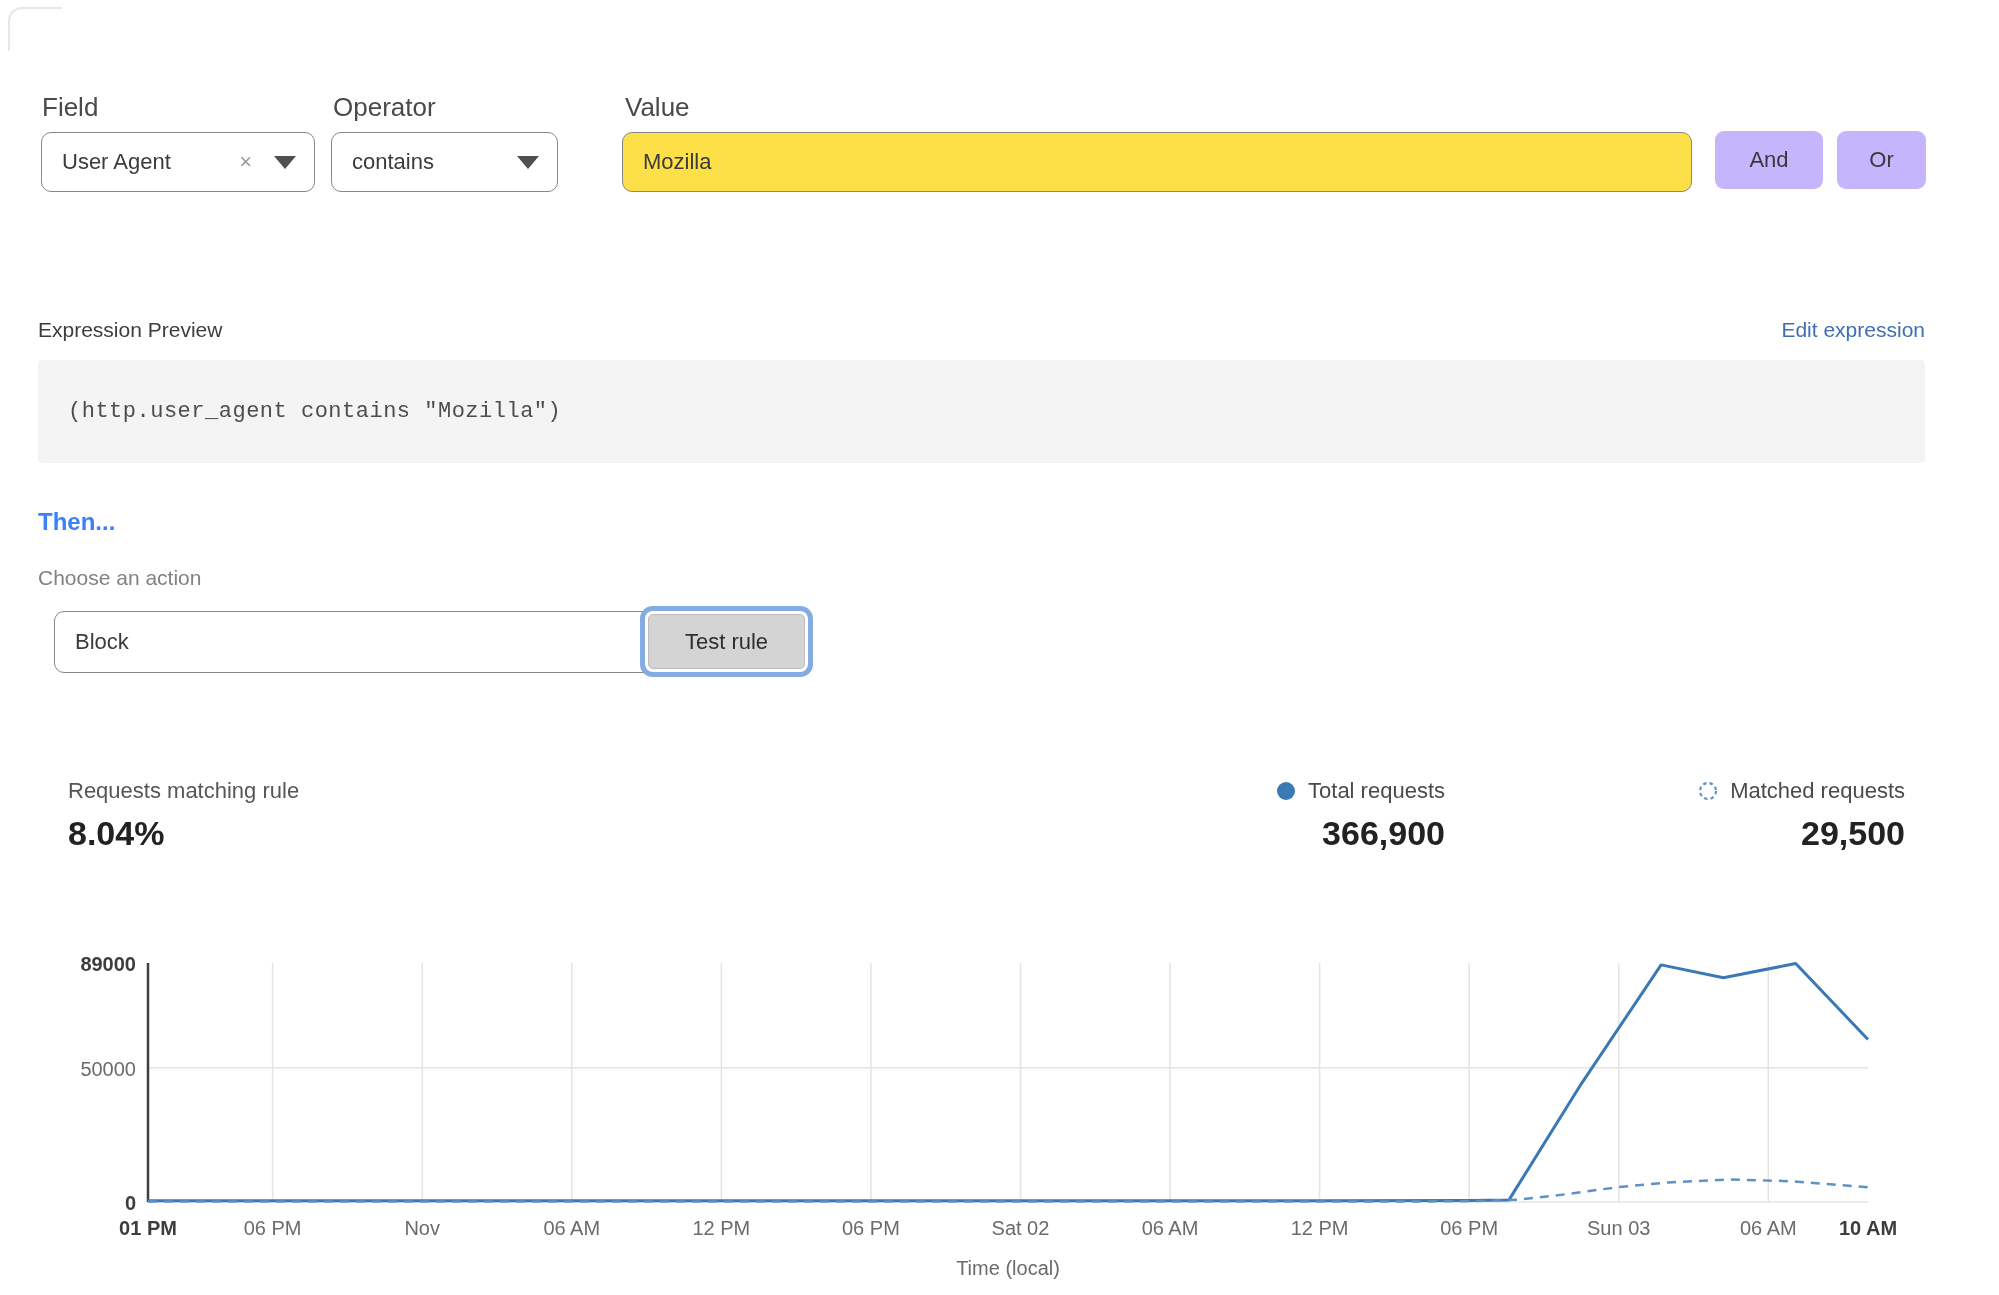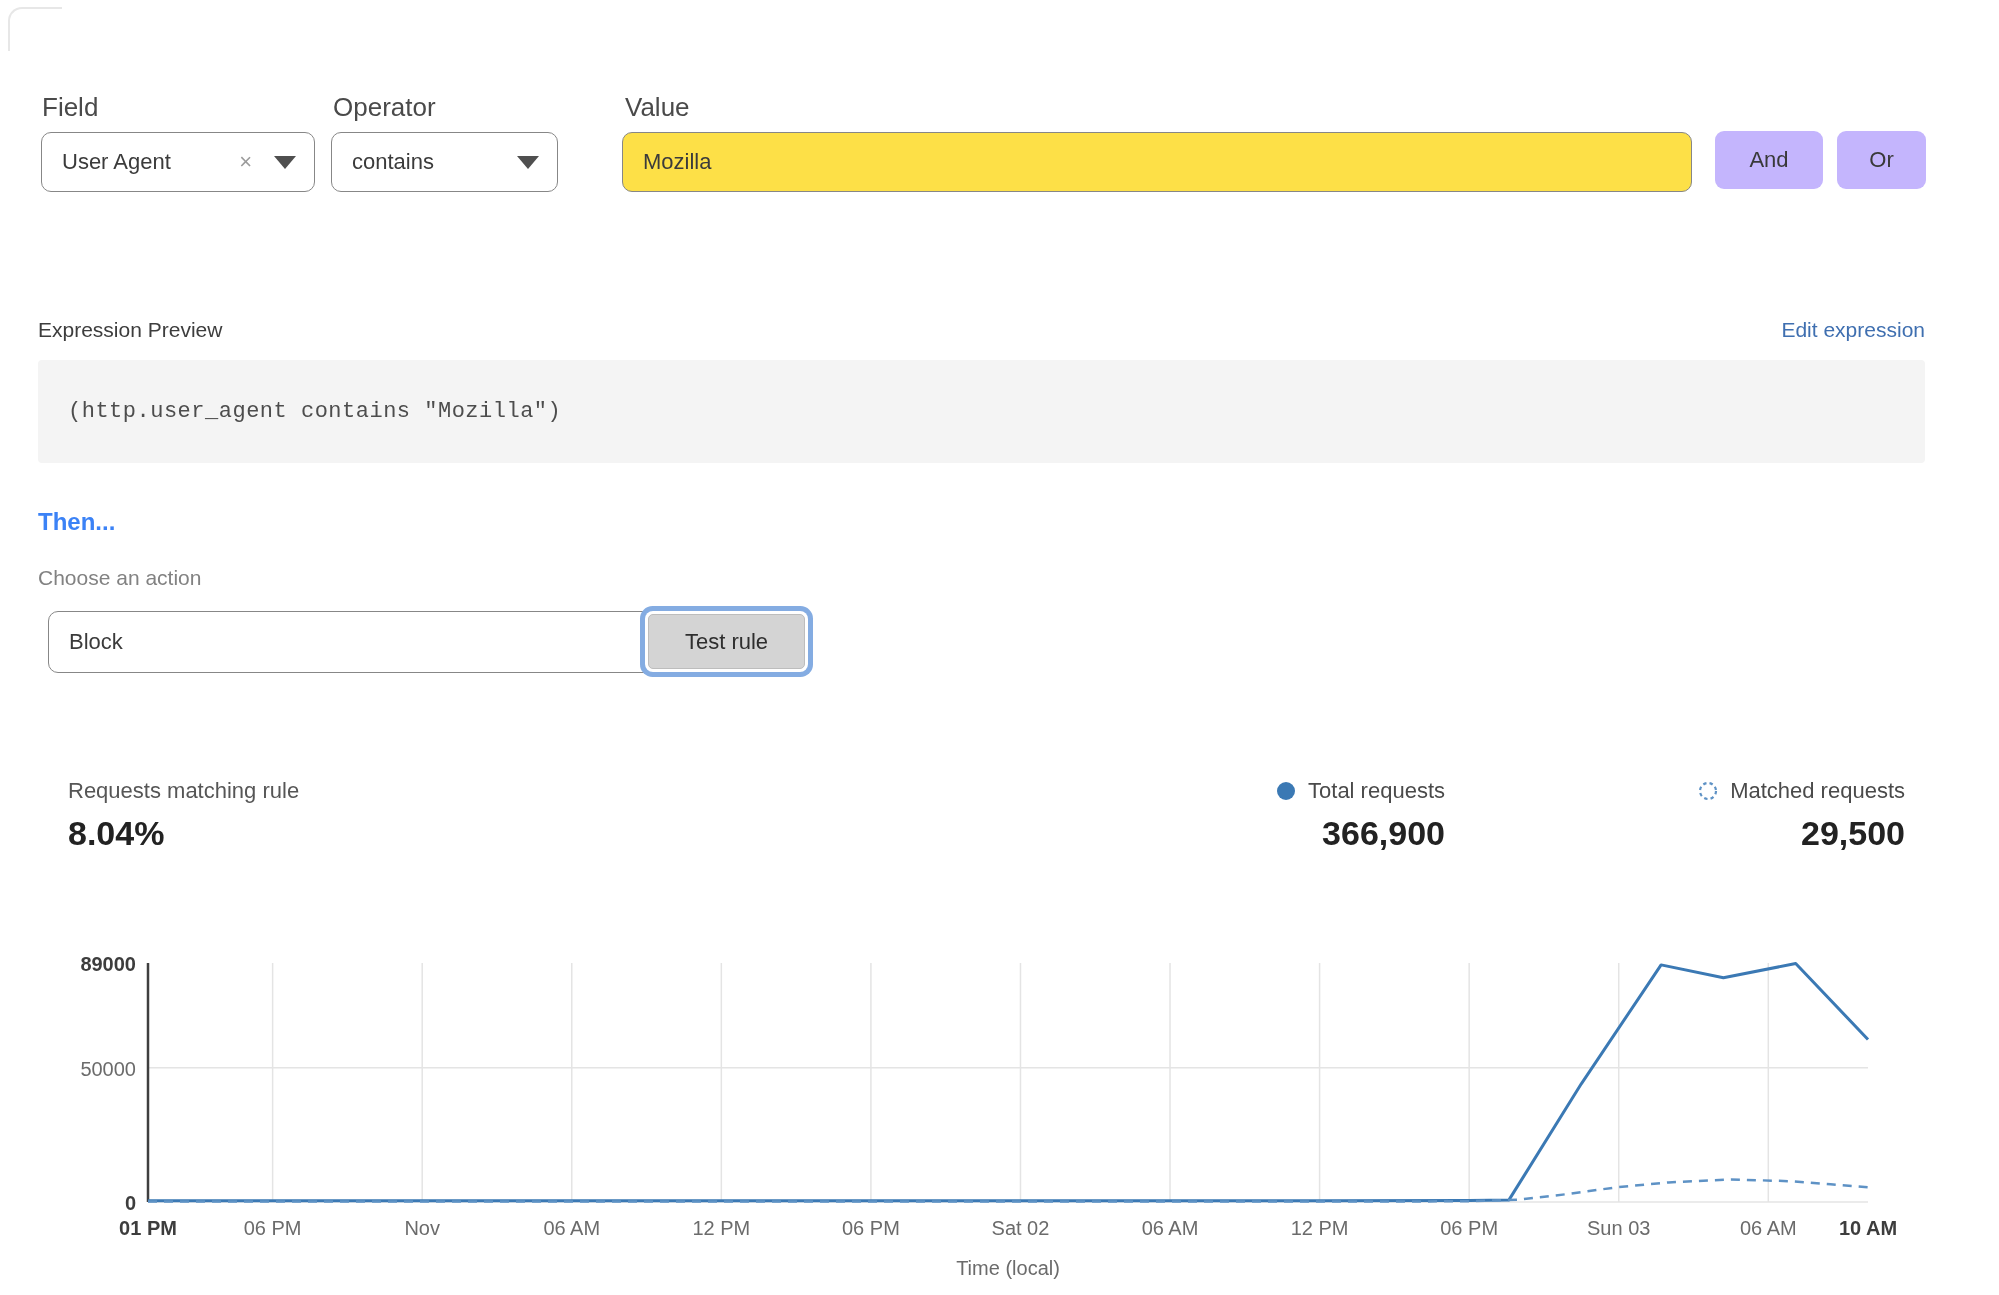--- a/index.html
+++ b/index.html
@@ -31,21 +31,21 @@
   }
   .expr-label{position:absolute;left:38px;top:318px;font-size:21px;color:#3d3d3d;}
   .expr-link{position:absolute;right:74px;top:318px;font-size:21px;color:#3f6fb0;cursor:pointer;text-decoration:none;}
   .code-box{
     position:absolute;left:38px;top:360px;width:1887px;height:103px;box-sizing:border-box;
     background:#f4f4f4;border-radius:4px;display:flex;align-items:center;padding:0 30px;
   }
   .code-text{font-family:"Liberation Mono","DejaVu Sans Mono",monospace;font-size:22px;color:#4d4d4d;letter-spacing:.5px;}
   .h2{position:absolute;left:38px;top:508px;font-size:24px;font-weight:700;color:#3b82f6;}
   .choose-label{position:absolute;left:38px;top:566px;font-size:21px;color:#828282;}
-  .action-select{top:611px;left:48px;width:701px;height:62px;}
+  .action-select{top:611px;left:54px;width:701px;height:62px;}
   .test-btn{
     position:absolute;left:648px;top:614px;width:157px;height:55px;background:#d4d4d4;
     border:1px solid #bdbdbd;border-radius:5px;font-size:22px;color:#2e2e2e;font-family:inherit;
     box-shadow:0 0 0 3px #ffffff,0 0 0 8px #84ace2;cursor:pointer;
   }
   .stat-label{font-size:22px;color:#565656;}
   .stat-value{font-size:34px;font-weight:700;color:#222222;margin-top:10px;}
   .stat-matching{position:absolute;left:68px;top:778px;}
   .legend{position:absolute;top:778px;text-align:right;}
   .legend-row{display:flex;align-items:center;justify-content:flex-end;gap:12px;font-size:22px;color:#4a4a4a;}

